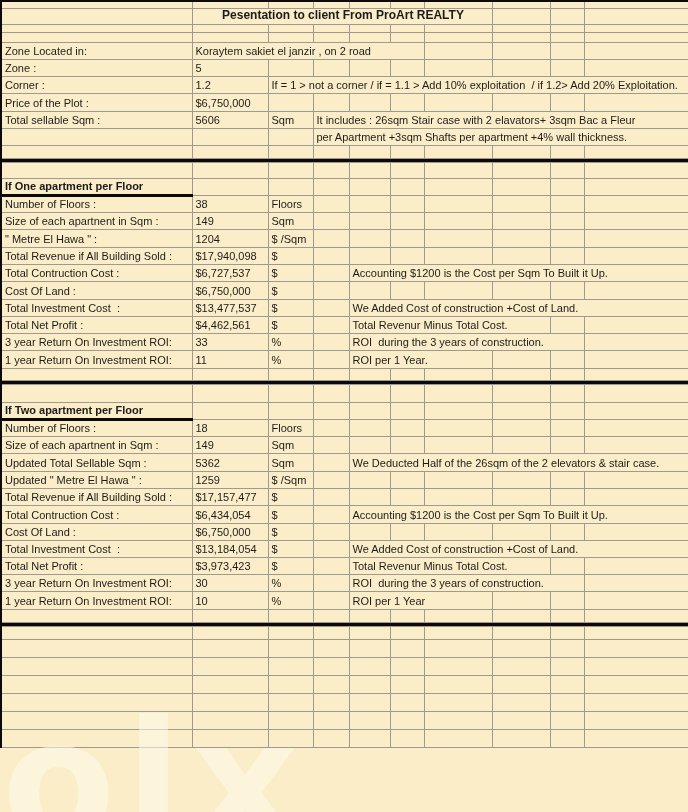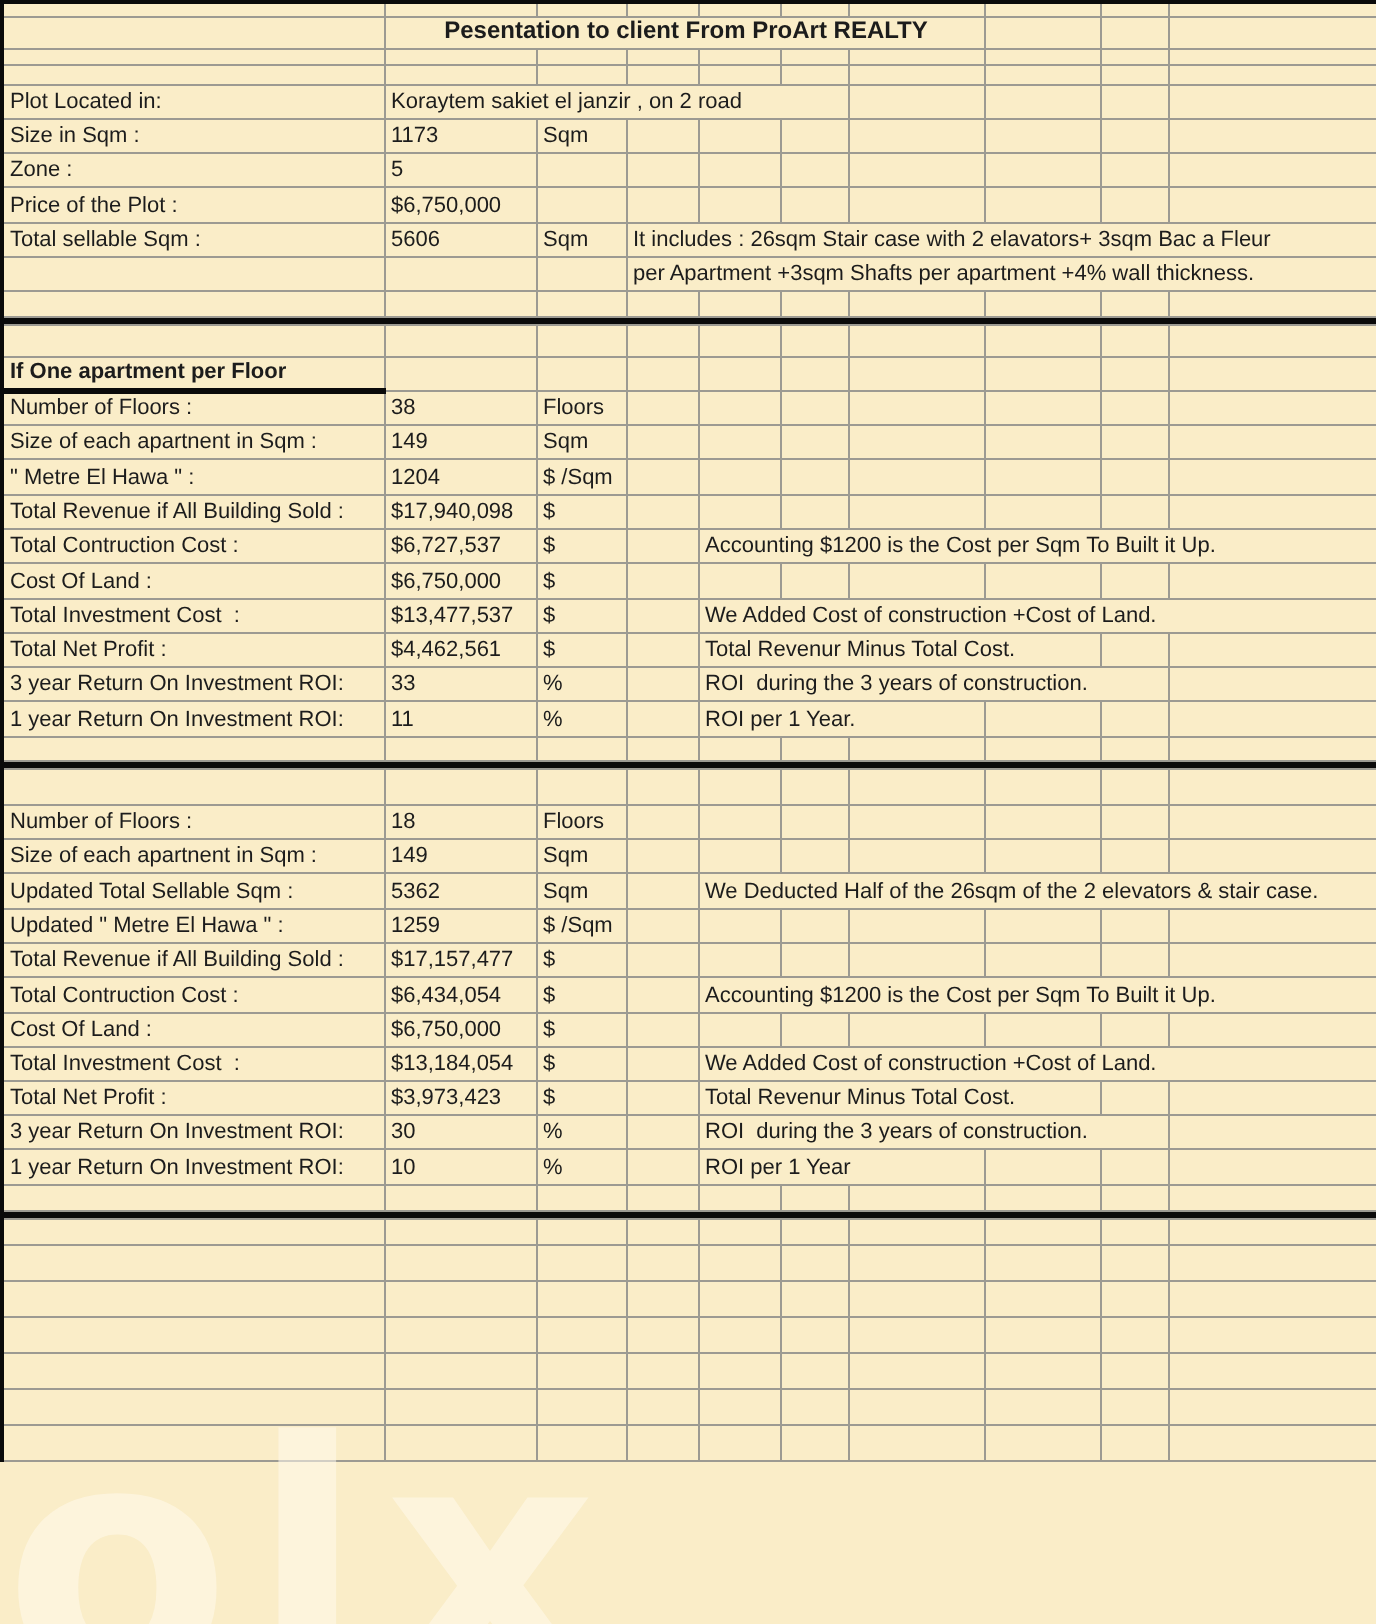--- a/index.html
+++ b/index.html
@@ -102,55 +102,48 @@
         <td class="e"></td>
         <td class="e"></td>
         <td class="e"></td>
         <td class="e"></td>
         <td class="e"></td>
         <td class="e"></td>
         <td class="e"></td>
       </tr>
 
   <tr>
-    <td>Plot Located in:</td>
+    <td>Zone Located in:</td>
     <td colspan="5">Koraytem sakiet el janzir , on 2 road</td>
     <td class="e"></td>
         <td class="e"></td>
         <td class="e"></td>
         <td class="e"></td>
   </tr>
 
-  <tr>
-    <td>Size in Sqm :</td>
-    <td>1173</td>
-    <td>Sqm</td>
-    <td class="e"></td>
-        <td class="e"></td>
-        <td class="e"></td>
-        <td class="e"></td>
-        <td class="e"></td>
-        <td class="e"></td>
-        <td class="e"></td>
-  </tr>
 
   <tr>
     <td>Zone :</td>
     <td>5</td>
     <td class="e"></td>
         <td class="e"></td>
         <td class="e"></td>
         <td class="e"></td>
         <td class="e"></td>
         <td class="e"></td>
         <td class="e"></td>
         <td class="e"></td>
   </tr>
 
 
+  <tr>
+    <td>Corner :</td>
+    <td>1.2</td>
+    <td colspan="8">If = 1 &gt; not a corner / if = 1.1 &gt; Add 10% exploitation  / if 1.2&gt; Add 20% Exploitation.</td>
+  </tr>
 
   <tr class="h18">
     <td>Price of the Plot :</td>
     <td>$6,750,000</td>
     <td class="e"></td>
         <td class="e"></td>
         <td class="e"></td>
         <td class="e"></td>
         <td class="e"></td>
         <td class="e"></td>
@@ -337,20 +330,32 @@
         <td class="e"></td>
         <td class="e"></td>
         <td class="e"></td>
         <td class="e"></td>
         <td class="e"></td>
         <td class="e"></td>
         <td class="e"></td>
       </tr>
 
   <tr>
+    <td class="head">If Two apartment per Floor</td>
+    <td class="e"></td>
+        <td class="e"></td>
+        <td class="e"></td>
+        <td class="e"></td>
+        <td class="e"></td>
+        <td class="e"></td>
+        <td class="e"></td>
+        <td class="e"></td>
+        <td class="e"></td>
+  </tr>
+  <tr>
     <td>Number of Floors :</td>
     <td>18</td>
     <td>Floors</td>
     <td class="e"></td>
         <td class="e"></td>
         <td class="e"></td>
         <td class="e"></td>
         <td class="e"></td>
         <td class="e"></td>
         <td class="e"></td>

